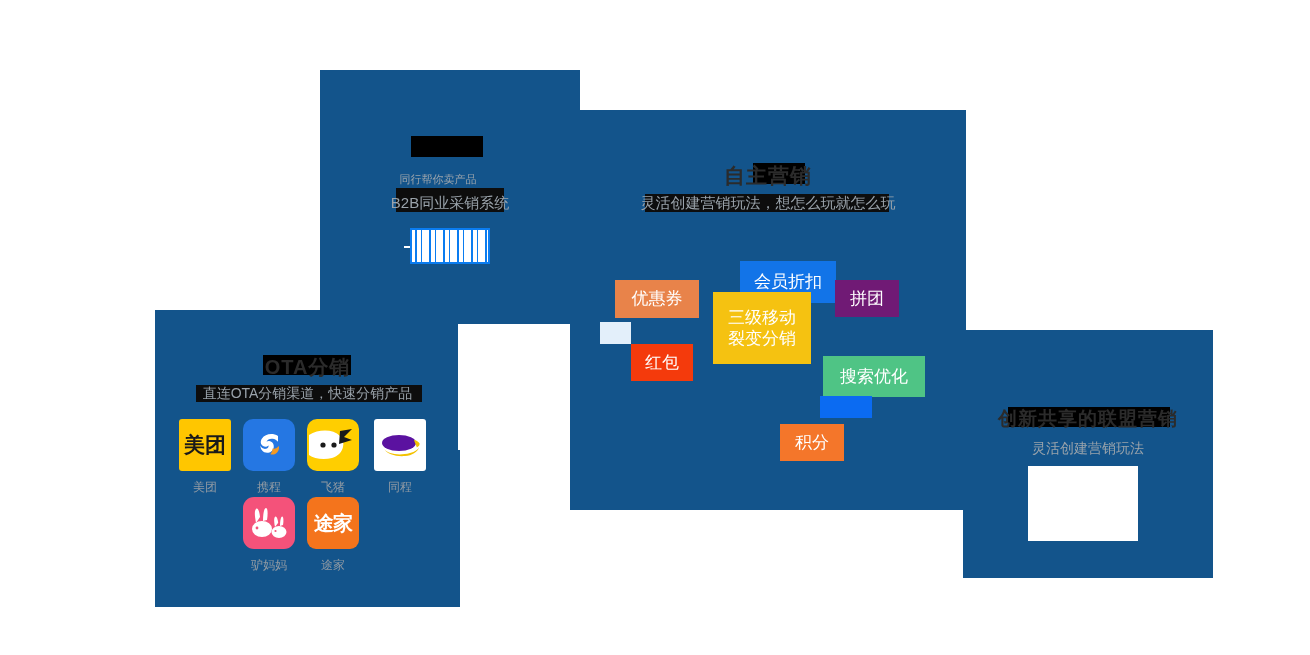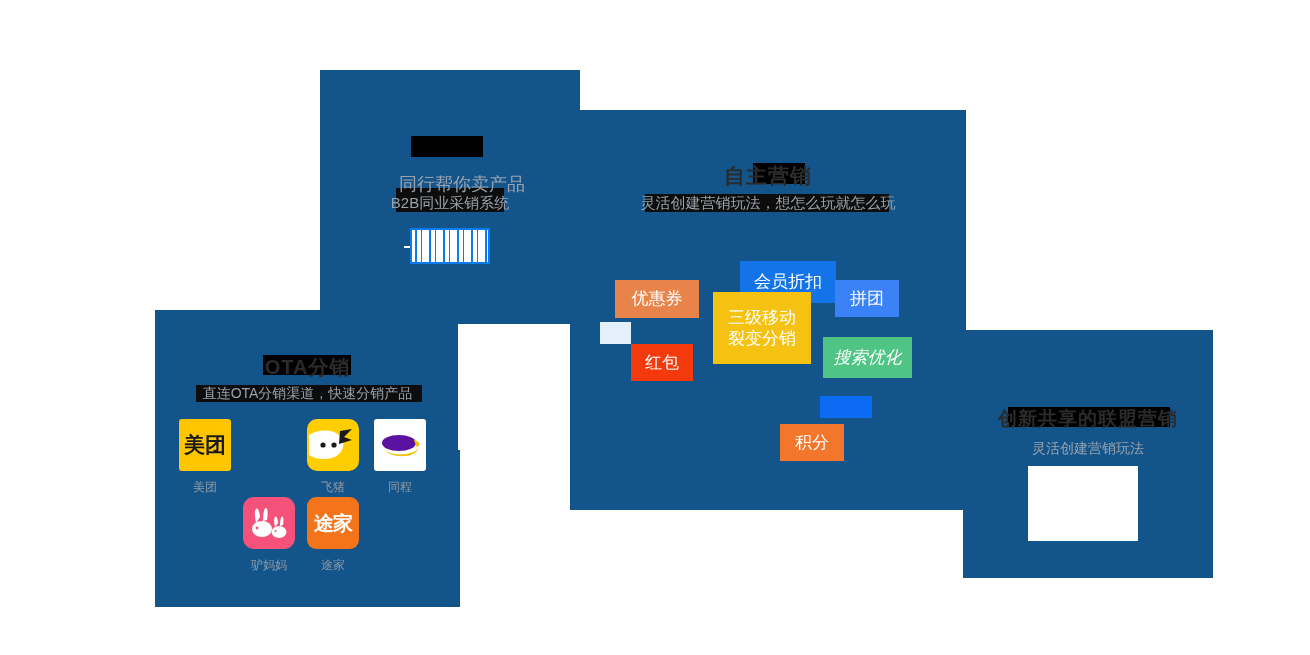--- a/index.html
+++ b/index.html
@@ -51,21 +51,21 @@
 
   
   .artifact {
     position: absolute;
     background: #000000;
   }
   .artifact-dark { background: #0d0d0d; }
 
   #ty-title  { left: 320px; top: 134px; width: 260px; font-size: 21px; }
   #ty-art1   { left: 411px; top: 136px; width: 72px;  height: 21px; }
-  #ty-sub1   { left: 332px; top: 172px; width: 260px; font-size: 18px; }
+  #ty-sub1   { left: 308px; top: 172px; width: 260px; font-size: 11px; }
   #ty-sub2   { left: 320px; top: 194px; width: 260px; font-size: 15px; }
   #ty-art2   { left: 396px; top: 188px; width: 108px; height: 24px; }
 
   #zz-title  { left: 570px; top: 162px; width: 396px; font-size: 21px; }
   #zz-art1   { left: 753px; top: 163px; width: 52px;  height: 21px; }
   #zz-sub    { left: 570px; top: 194px; width: 396px; font-size: 15px; }
   #zz-art2   { left: 645px; top: 194px; width: 244px; height: 18px; }
 
   #ota-title { left: 155px; top: 354px; width: 305px; font-size: 20px; }
   #ota-art1  { left: 263px; top: 355px; width: 88px;  height: 20px; }
@@ -103,24 +103,24 @@
     align-items: center;
     justify-content: center;
     color: #ffffff;
     font-size: 17px;
     line-height: 1.25;
     text-align: center;
     white-space: pre-line;
   }
   #tag-youhuiquan { left: 615px; top: 272px; width: 84px;  height: 38px; background: #E8834A; margin-top: 8px; }
   #tag-huiyuan    { left: 740px; top: 236px; width: 96px;  height: 42px; background: #1274E8; margin-top: 25px; }
-  #tag-pintuan    { left: 835px; top: 280px; width: 64px;  height: 37px; background: #3b82f6; }
+  #tag-pintuan    { left: 835px; top: 280px; width: 64px;  height: 37px; background: #701a75; }
   #tag-sanji      { left: 713px; top: 292px; width: 98px;  height: 72px; background: #F5C211; }
   #tag-hongbao    { left: 631px; top: 344px; width: 62px;  height: 37px; background: #F43A0C; }
-  #tag-sousuo     { left: 823px; top: 337px; width: 89px;  height: 41px; background: #4FC485; font-style: italic; }
+  #tag-sousuo     { left: 823px; top: 356px; width: 102px;  height: 41px; background: #4FC485; }
   #tag-wenzhang   { left: 655px; top: 411px; width: 96px;  height: 38px; background: #1E72CC; }
   #tag-jifen      { left: 780px; top: 424px; width: 64px;  height: 37px; background: #F4762A; }
 
   
   .blank-box { position: absolute; }
   #blank-lightblue { left: 600px; top: 322px;  width: 31px; height: 22px; background: #E3EFFA; }
   #blank-blue      { left: 820px; top: 396px;  width: 52px; height: 22px; background: #0B6BF2; }
   #blank-white-mid { left: 458px; top: 324px;  width: 112px; height: 126px; background: #ffffff; }
   #blank-white-lm  { left: 1028px; top: 466px; width: 110px; height: 75px; background: #ffffff; }
 
@@ -220,20 +220,29 @@
   <div class="artifact artifact-dark" id="ota-art2"></div>
   <div class="sec-sub" id="ota-sub">直连OTA分销渠道，快速分销产品</div>
 
   <div class="logo-cell" id="ota-cell-0">
     <div class="logo-tile tile-meituan">
       <span class="mt-text">美团</span>
     </div>
     <div class="logo-cap">美团</div>
   </div>
 
+  <div class="logo-cell" id="ota-cell-1">
+    <div class="logo-tile tile-ctrip">
+      <svg width="40" height="40" viewBox="0 0 40 40" aria-hidden="true">
+        <path d="M29 11c-5.5-3.5-13-2-16 2.5-2 3-1.5 6 1 7.5 2 1.2 4.5.8 5.5-.8.3 1.6-.5 3.2-2.3 3.6-2.5.6-5-.8-5.7-3.2-.3 4 2.6 7.2 6.6 7.2 3.4 0 6.1-2.2 6.6-5.3.6-3.6-1.6-6.3-4.6-6.6-1-.1-2 .2-2.6.8.8-2 3.3-3.3 6-3 2.4.2 4.3 1.4 5.5 3v-5.7z" fill="#ffffff"></path>
+        <path d="M23.5 23.5c2.5.6 4.8-.4 6.3-2.4.8 3.2-.6 6.4-3.6 7.8-1.6.7-3.3.8-4.8.3 1.2-1.3 2-3.3 2.1-5.7z" fill="#F59A23"></path>
+      </svg>
+    </div>
+    <div class="logo-cap">携程</div>
+  </div>
 
   <div class="logo-cell" id="ota-cell-2">
     <div class="logo-tile tile-fliggy">
       <svg width="52" height="52" viewBox="0 0 52 52" aria-hidden="true">
         <path d="M2 16c10-6 24-6 31 1 3 3 4 7 3 11-1 5-5 9-11 11-8 2-18 1-23-3V16z" fill="#ffffff"></path>
         <path d="M33 12l12-2-8 8 8 3-13 4z" fill="#1a1a1a"></path>
         <circle cx="16" cy="26" r="2.6" fill="#1a1a1a"></circle>
         <circle cx="27" cy="26" r="2.6" fill="#1a1a1a"></circle>
       </svg>
     </div>

